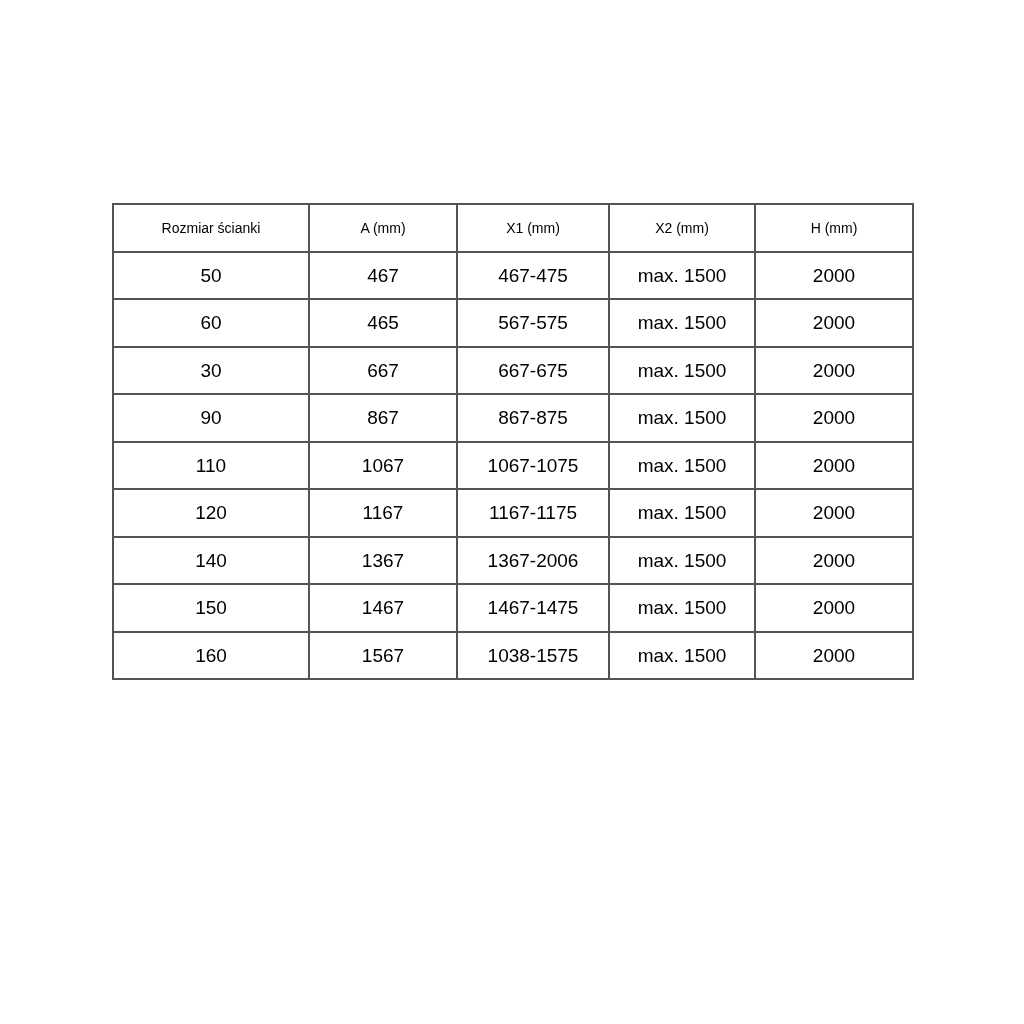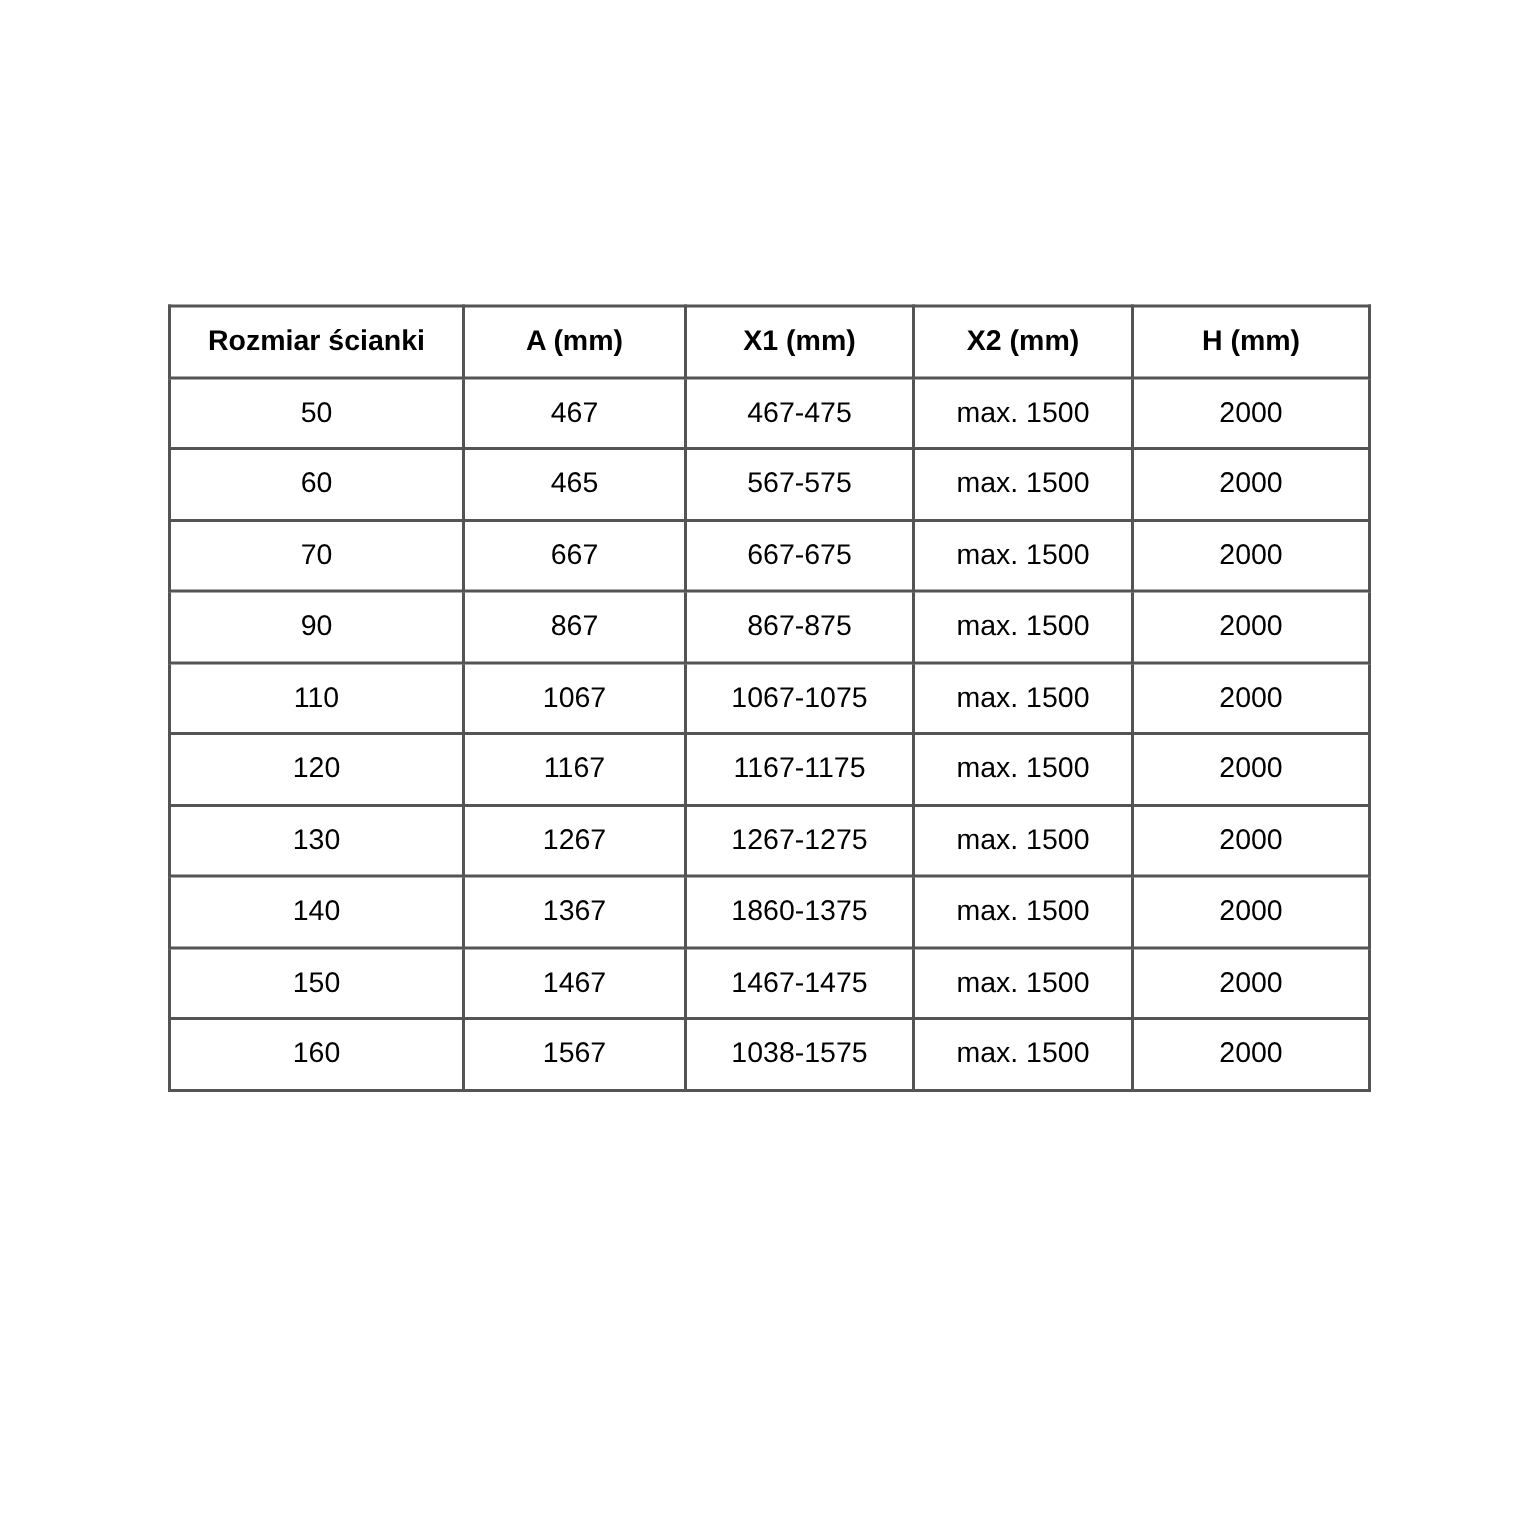--- a/index.html
+++ b/index.html
@@ -30,22 +30,22 @@
     text-align: center;
     vertical-align: middle;
     color: #000000;
     height: 47.5px;
     font-size: 19px;
     line-height: 1;
     overflow: hidden;
     white-space: nowrap;
   }
   table.size-table th {
-    font-weight: bold;
-    font-size: 19px;
+    font-weight: normal;
+    font-size: 14px;
   }
   table.size-table td {
     font-weight: normal;
     margin-top: 32px;
   }
   col.c1 { width: 196px; }
   col.c2 { width: 148px; }
   col.c3 { width: 152px; }
   col.c4 { width: 146px; }
   col.c5 { width: 158px; }
@@ -80,21 +80,21 @@
           <td>2000</td>
         </tr>
         <tr>
           <td>60</td>
           <td>465</td>
           <td>567-575</td>
           <td>max. 1500</td>
           <td>2000</td>
         </tr>
         <tr>
-          <td>70</td>
+          <td>30</td>
           <td>667</td>
           <td>667-675</td>
           <td>max. 1500</td>
           <td>2000</td>
         </tr>
         <tr>
           <td>90</td>
           <td>867</td>
           <td>867-875</td>
           <td>max. 1500</td>
@@ -108,30 +108,23 @@
           <td>2000</td>
         </tr>
         <tr>
           <td>120</td>
           <td>1167</td>
           <td>1167-1175</td>
           <td>max. 1500</td>
           <td>2000</td>
         </tr>
         <tr>
-          <td>130</td>
-          <td>1267</td>
-          <td>1267-1275</td>
-          <td>max. 1500</td>
-          <td>2000</td>
-        </tr>
-        <tr>
           <td>140</td>
           <td>1367</td>
-          <td>1860-1375</td>
+          <td>1367-2006</td>
           <td>max. 1500</td>
           <td>2000</td>
         </tr>
         <tr>
           <td>150</td>
           <td>1467</td>
           <td>1467-1475</td>
           <td>max. 1500</td>
           <td>2000</td>
         </tr>

